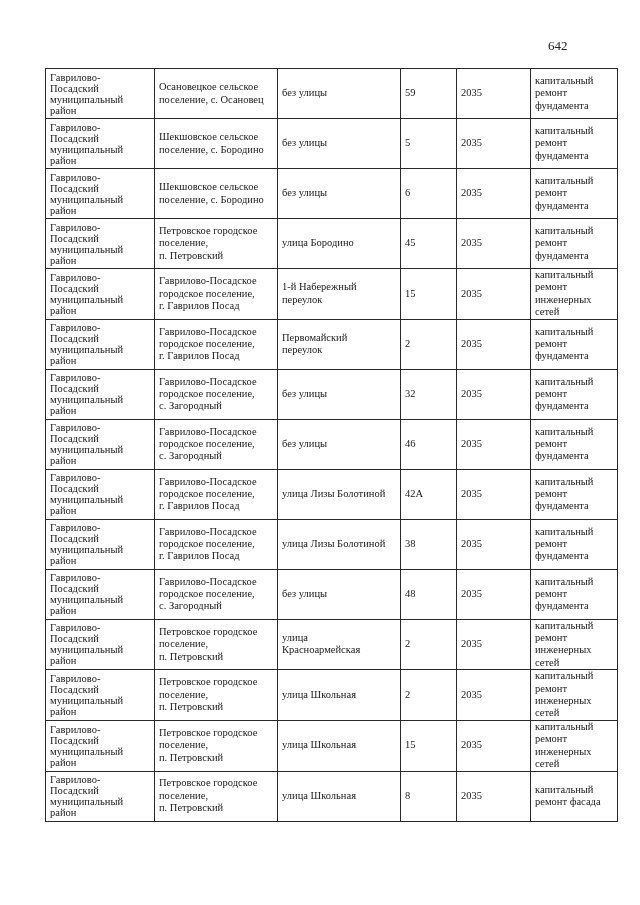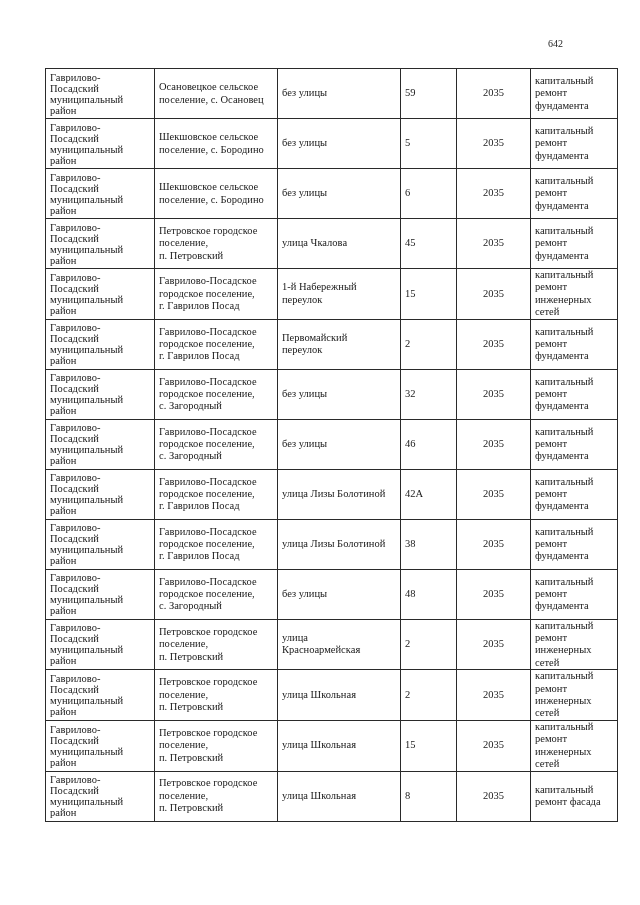--- a/index.html
+++ b/index.html
@@ -12,21 +12,21 @@
       height: 905px;
       position: relative;
       overflow: hidden;
       font-family: "Liberation Serif", "DejaVu Serif", serif;
       color: #1a1a1a;
     }
     .page-number {
       position: absolute;
       top: 38px;
       left: 548px;
-      font-size: 10px;
+      font-size: 13px;
       color: #222;
     }
     table.doc-table {
       position: absolute;
       top: 68px;
       left: 45px;
       border-collapse: collapse;
       table-layout: fixed;
       width: 567px;
     }
@@ -36,21 +36,21 @@
       padding: 0 4px;
       font-size: 10.5px;
       line-height: 12.4px;
       vertical-align: middle;
       overflow: hidden;
     }
     td.c-district { width: 100px; padding-left: 3px; }
     td.c-settlement { width: 114px; padding-left: 6px; }
     td.c-street { width: 114px; padding-left: 6px; margin-left: 42px; }
     td.c-house { width: 47px; text-align: left; }
-    td.c-year { width: 65px; text-align: center; }
+    td.c-year { width: 65px; }
     td.c-work { width: 78px; padding-left: 5px; }
     .cell-text { white-space: pre-line; display: block; }
     td.c-district .cell-text { line-height: 11px; }
   </style>
 </head>
 <body>
 
 <div class="page-number">642</div>
 
 <table class="doc-table">
@@ -139,21 +139,21 @@
 Посадский
 муниципальный
 район</span>
         </td>
       <td class="c-settlement">
           <span class="cell-text">Петровское городское
 поселение,
 п. Петровский</span>
         </td>
       <td class="c-street">
-          <span class="cell-text">улица  Чкалова</span>
+          <span class="cell-text">улица  Бородино</span>
         </td>
       <td class="c-house">
           <span class="cell-text">45</span>
         </td>
       <td class="c-year">
           <span class="cell-text">2035</span>
         </td>
       <td class="c-work">
           <span class="cell-text">капитальный
 ремонт

